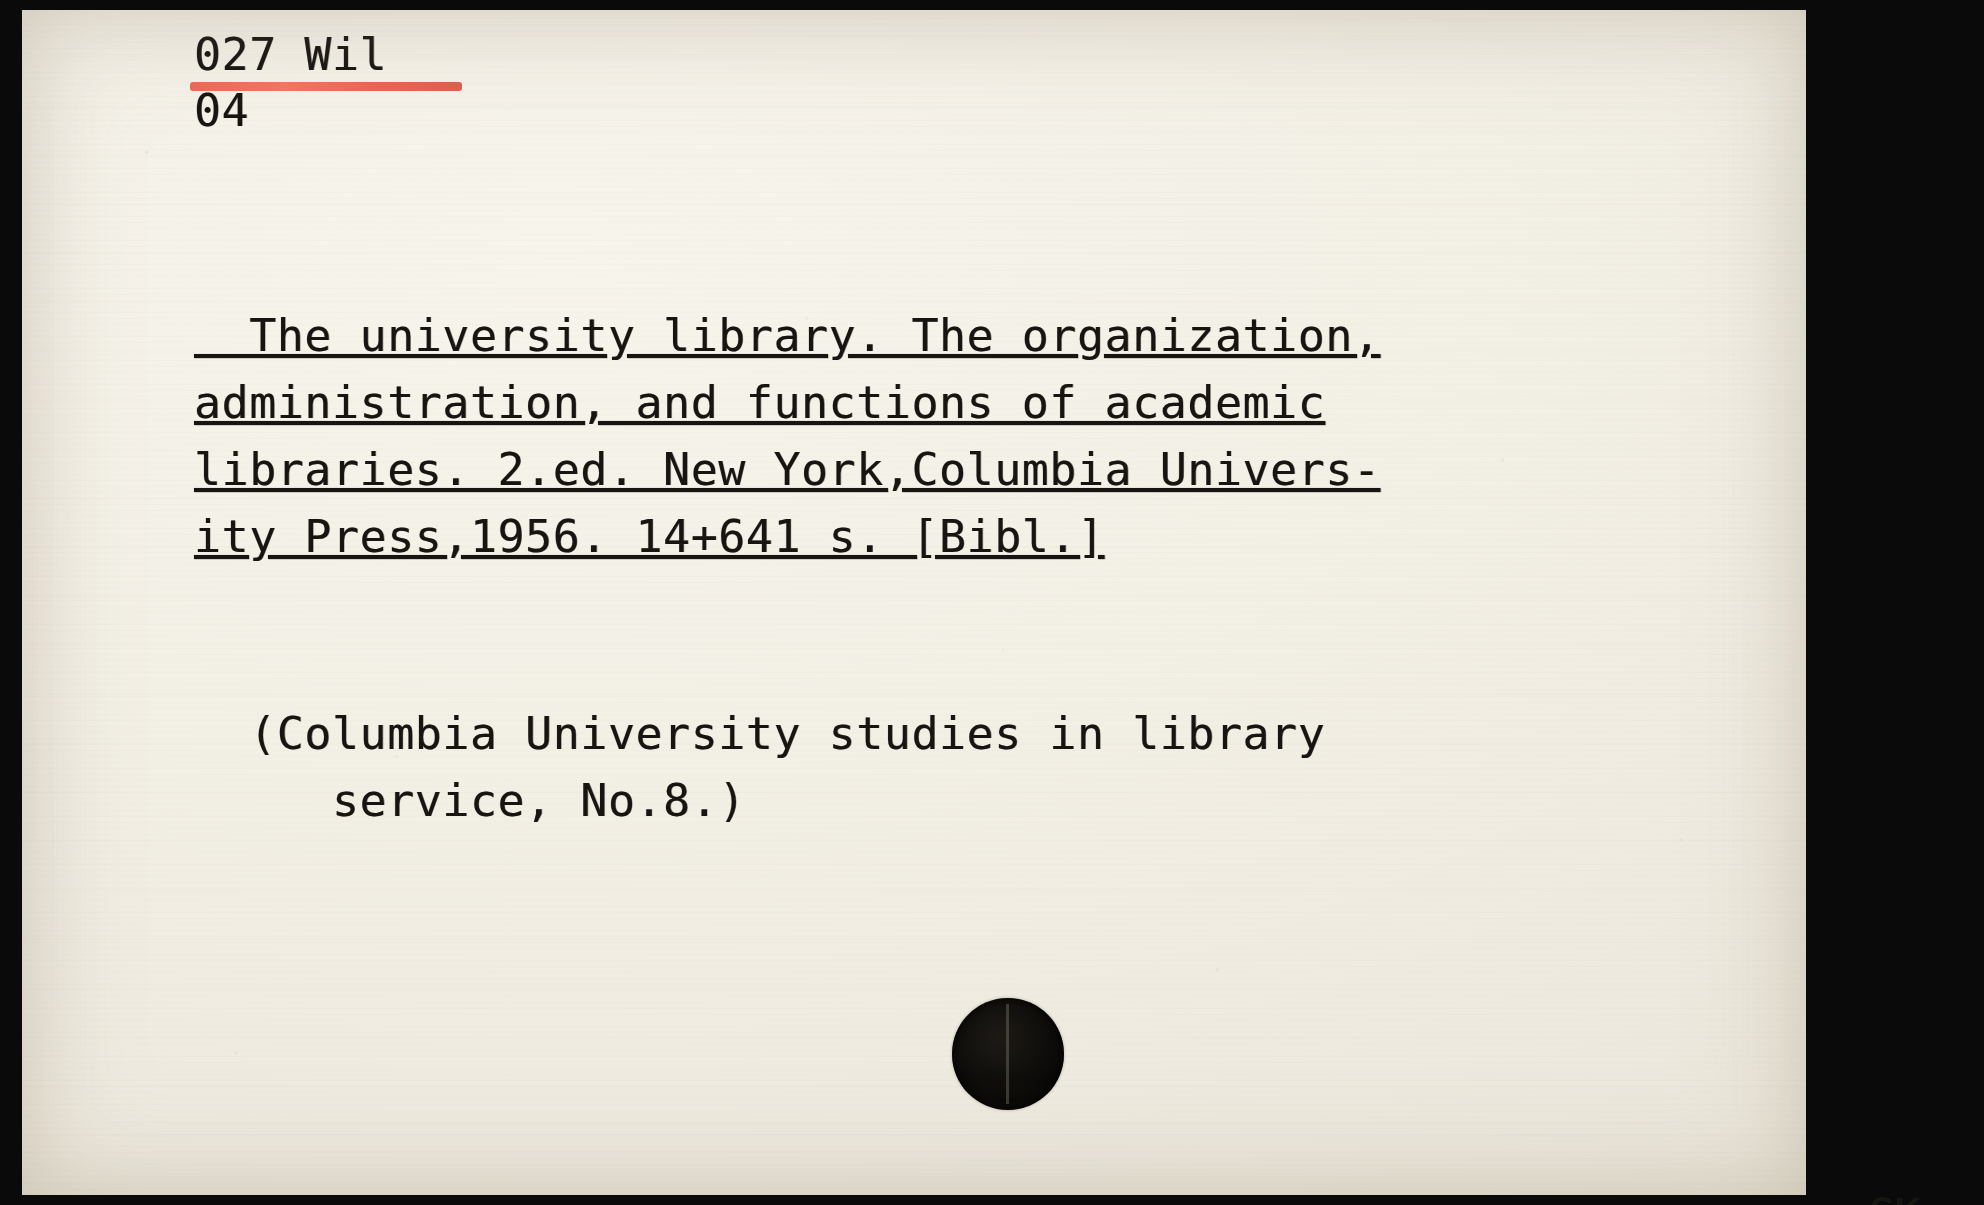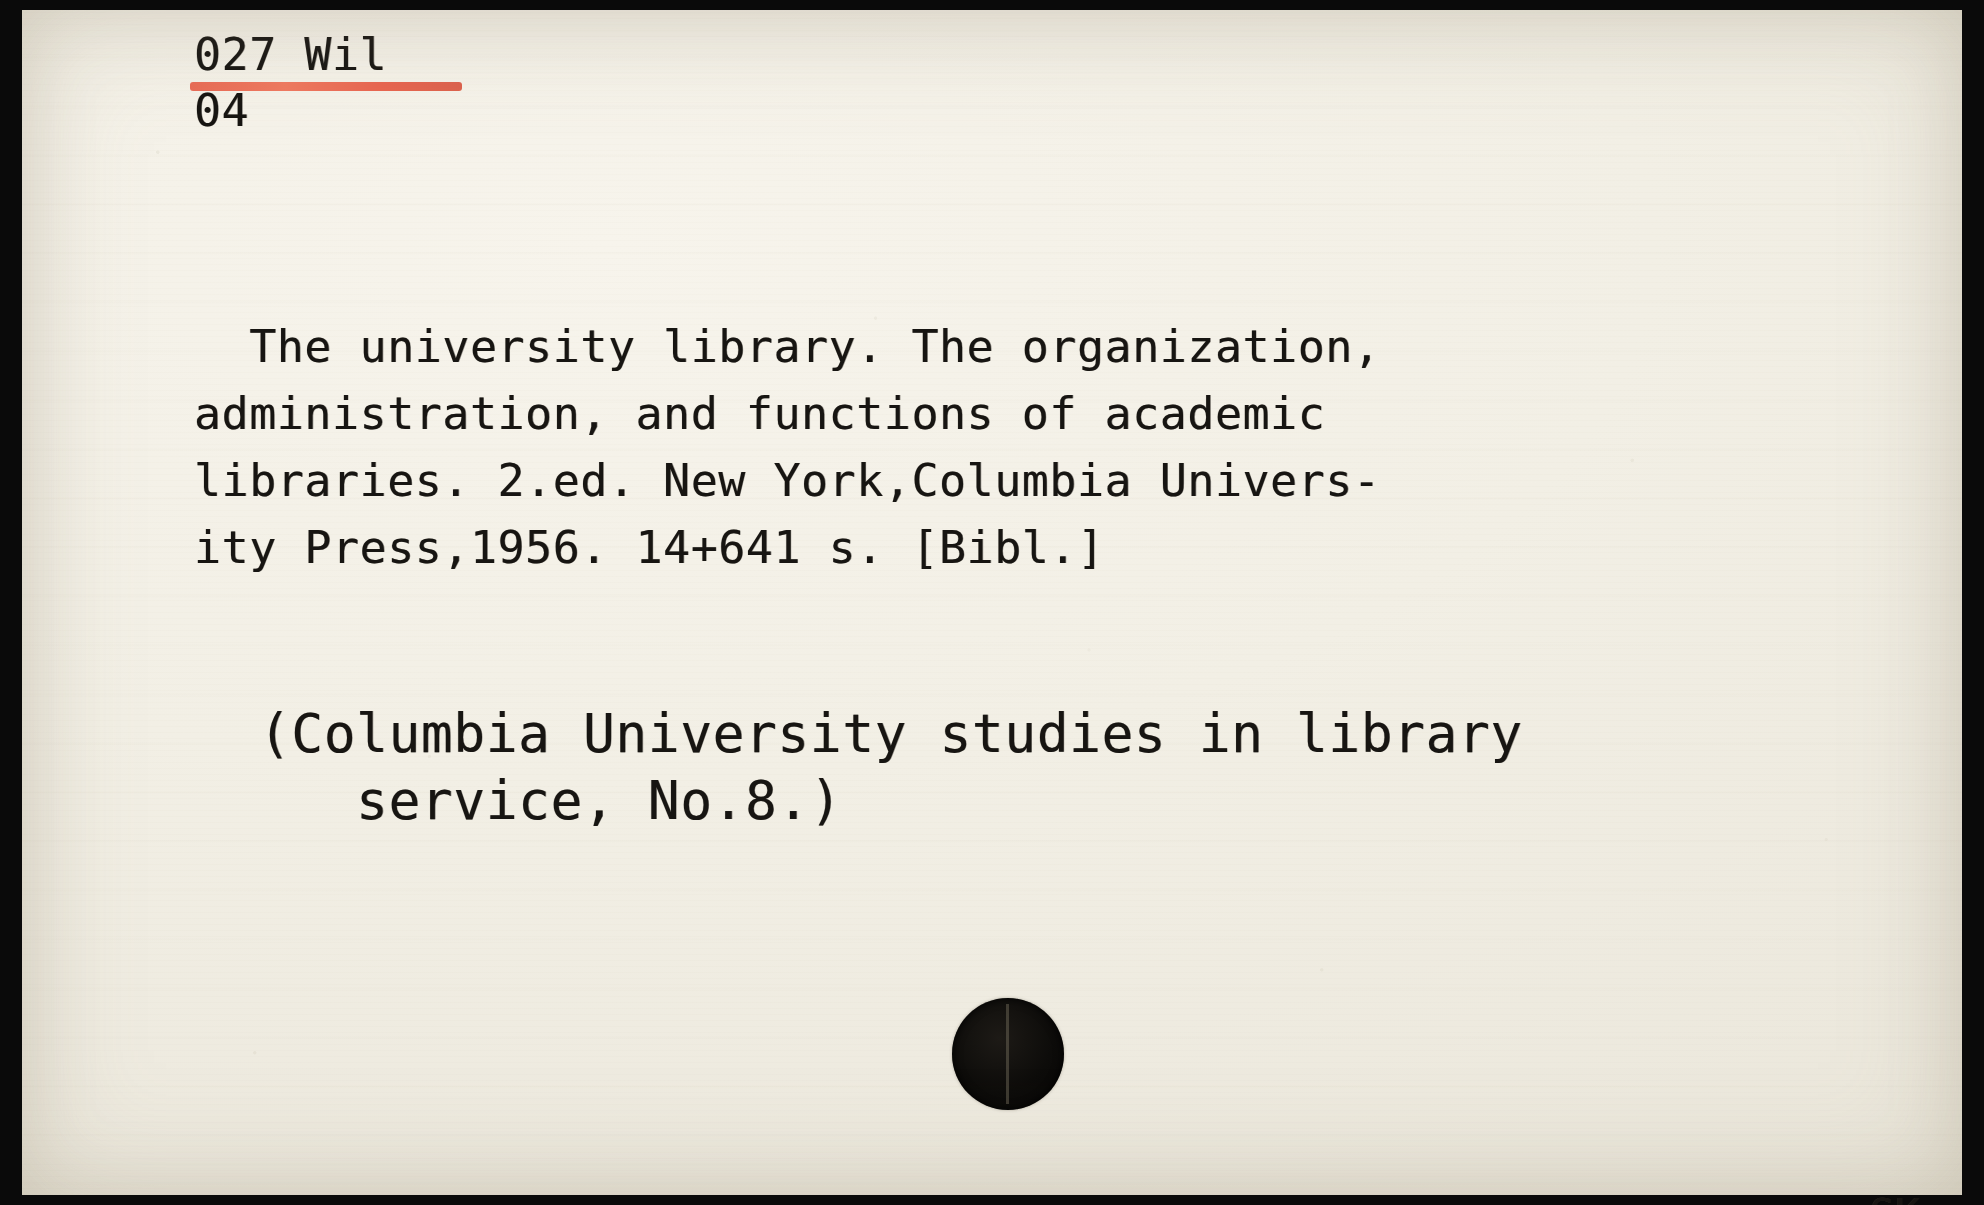--- a/index.html
+++ b/index.html
@@ -19,21 +19,21 @@
     width: 1984px;
     height: 1205px;
     background: #0a0a0a;
   }
 
   
   #card {
     position: absolute;
     left: 22px;
     top: 10px;
-    width: 1940px;
+    width: 1784px;
     height: 1185px;
     background:
       radial-gradient(ellipse 120% 100% at 30% 20%, #f7f4ec 0%, #f2efe5 45%, #eae6da 100%);
     box-shadow: inset 0 0 70px rgba(180,172,150,0.28);
   }
 
   
   #grain {
     position: absolute;
     inset: 0;
@@ -105,21 +105,21 @@
     position: absolute;
     left: 172px;
     top: 288px;
     font-size: 45px;
     line-height: 67px;
   }
   #series-block {
     position: absolute;
     left: 172px;
     top: 690px;
-    font-size: 53px;
+    font-size: 45px;
     line-height: 67px;
   }
 
   
   #initials {
     left: 1848px;
     top: 1180px;
     font-size: 41px;
   }
 
@@ -161,21 +161,21 @@
   <div id="card">
 
     <div id="grain"></div>
     <div id="banding"></div>
 
     <div class="typed" id="callnum-line1">027 Wil</div>
     <div id="callnum-underline"></div>
     <div class="typed" id="callnum-line2">04</div>
 
     <div id="body-block">
-      <div class="typed" style="position:relative; left:0; top:15px;">  The university library. The organization,
+      <div class="typed" style="position:relative; left:0; top:4px;text-decoration:underline;">  The university library. The organization,
 administration, and functions of academic
 libraries. 2.ed. New York,Columbia Univers-
 ity Press,1956. 14+641 s. [Bibl.]</div>
     </div>
 
     <div id="series-block">
       <div class="typed" style="position:relative; left:0; top:0;">  (Columbia University studies in library
      service, No.8.)</div>
     </div>
 

